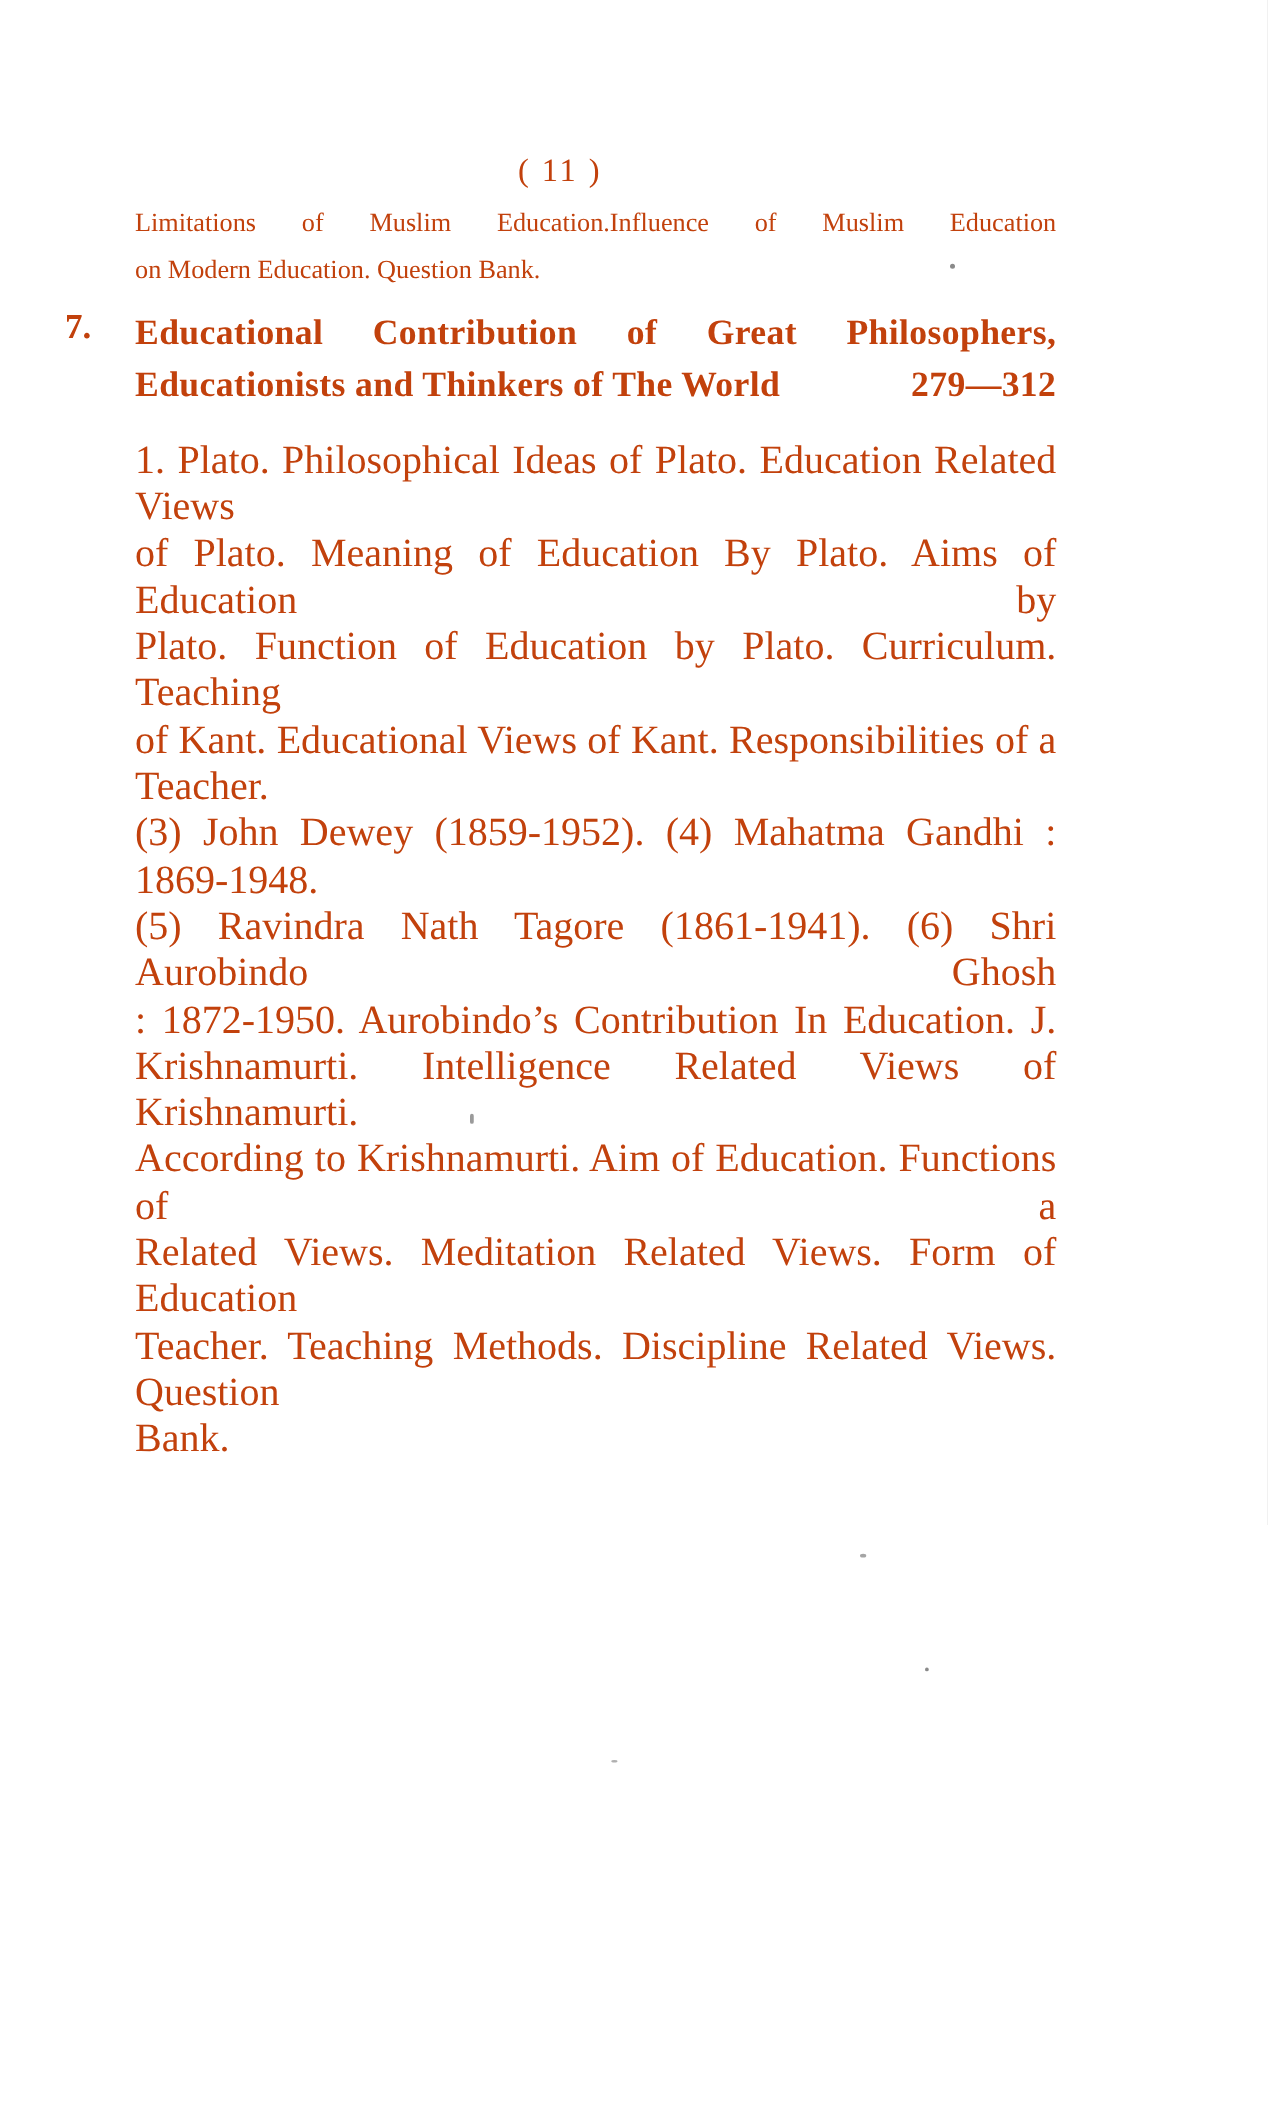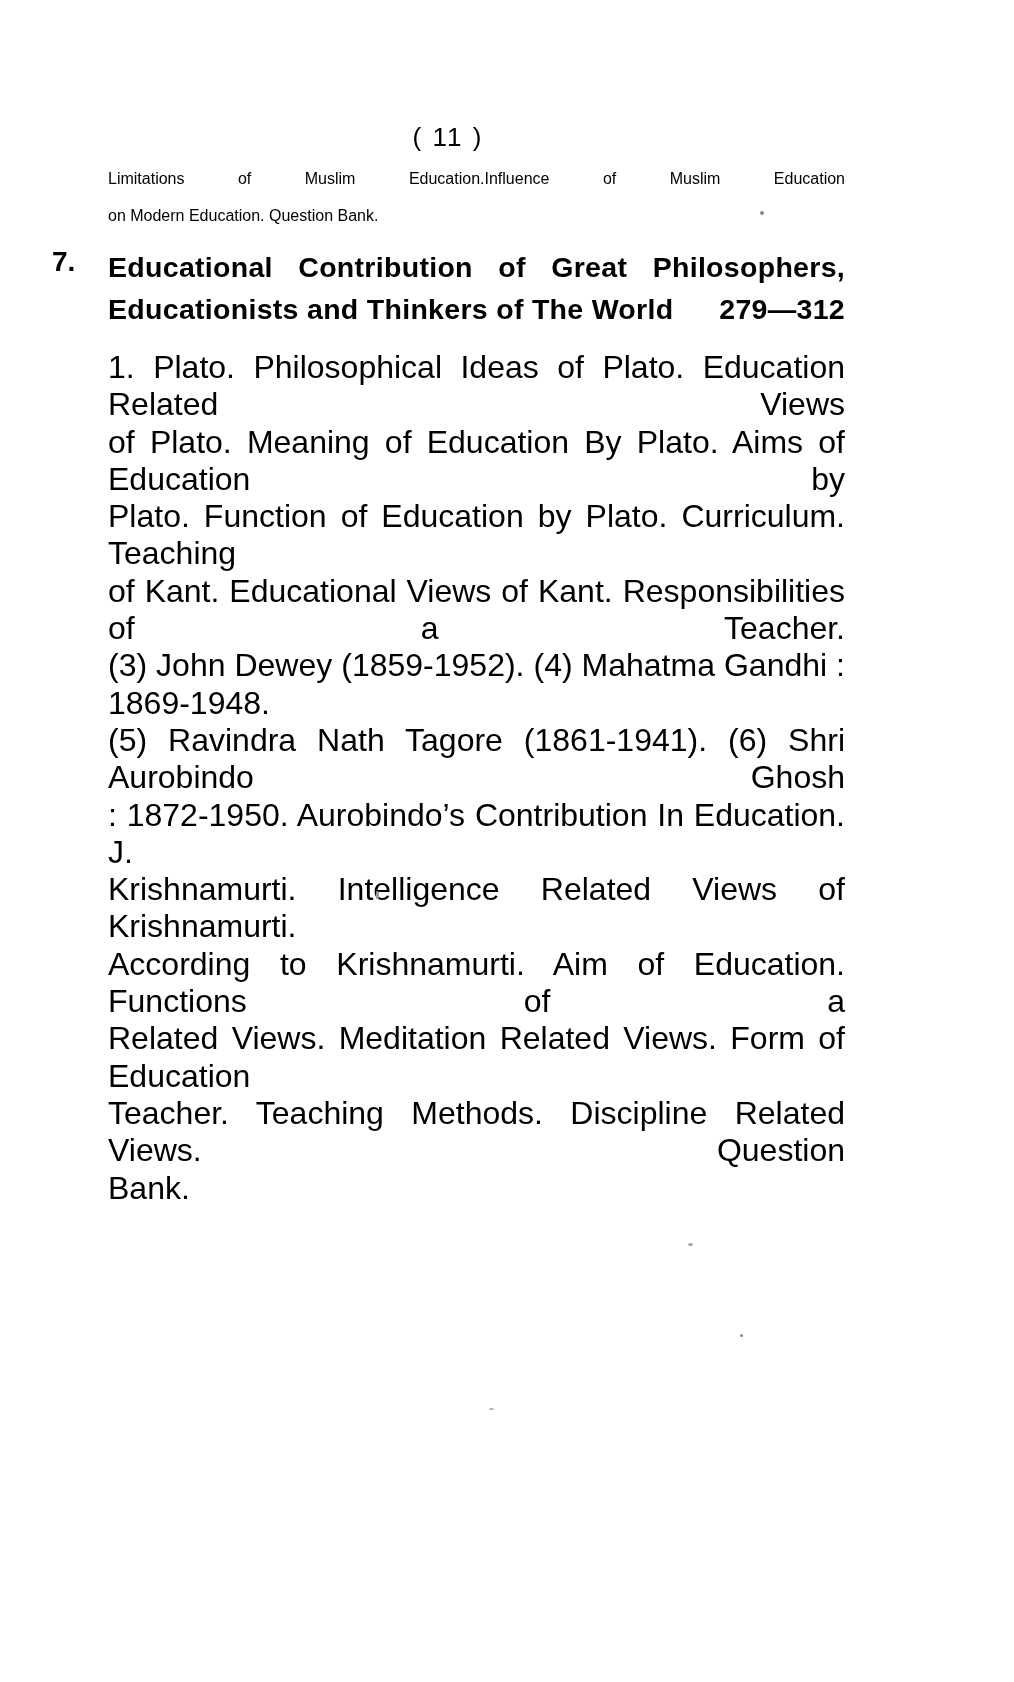--- a/index.html
+++ b/index.html
@@ -3,39 +3,39 @@
 <meta charset="utf-8">
 <style>
   * { margin: 0; padding: 0; box-sizing: border-box; }
   html, body { background: #e8e8e8; }
   .page {
     position: relative;
     width: 1014px;
     height: 1682px;
     margin: 0 auto;
     background: #ffffff;
-    color: #000000;
-    font-family: Liberation Sans, sans-serif;
+    color: #c2410c;
+    font-family: Liberation Serif, serif;
     overflow: hidden;
   }
   .pagenum {
     position: absolute;
     top: 122px;
     left: 108px;
     width: 680px;
     text-align: center;
     font-size: 26px;
     letter-spacing: 2px;
   }
   .intro {
     position: absolute;
     top: 160px;
     left: 108px;
     width: 737px;
-    font-size: 16px;
+    font-size: 21px;
     line-height: 37px;
   }
   .jline {
     text-align: justify;
     text-align-last: justify;
     white-space: normal;
   }
   .jline.lastline {
     text-align-last: left;
   }

